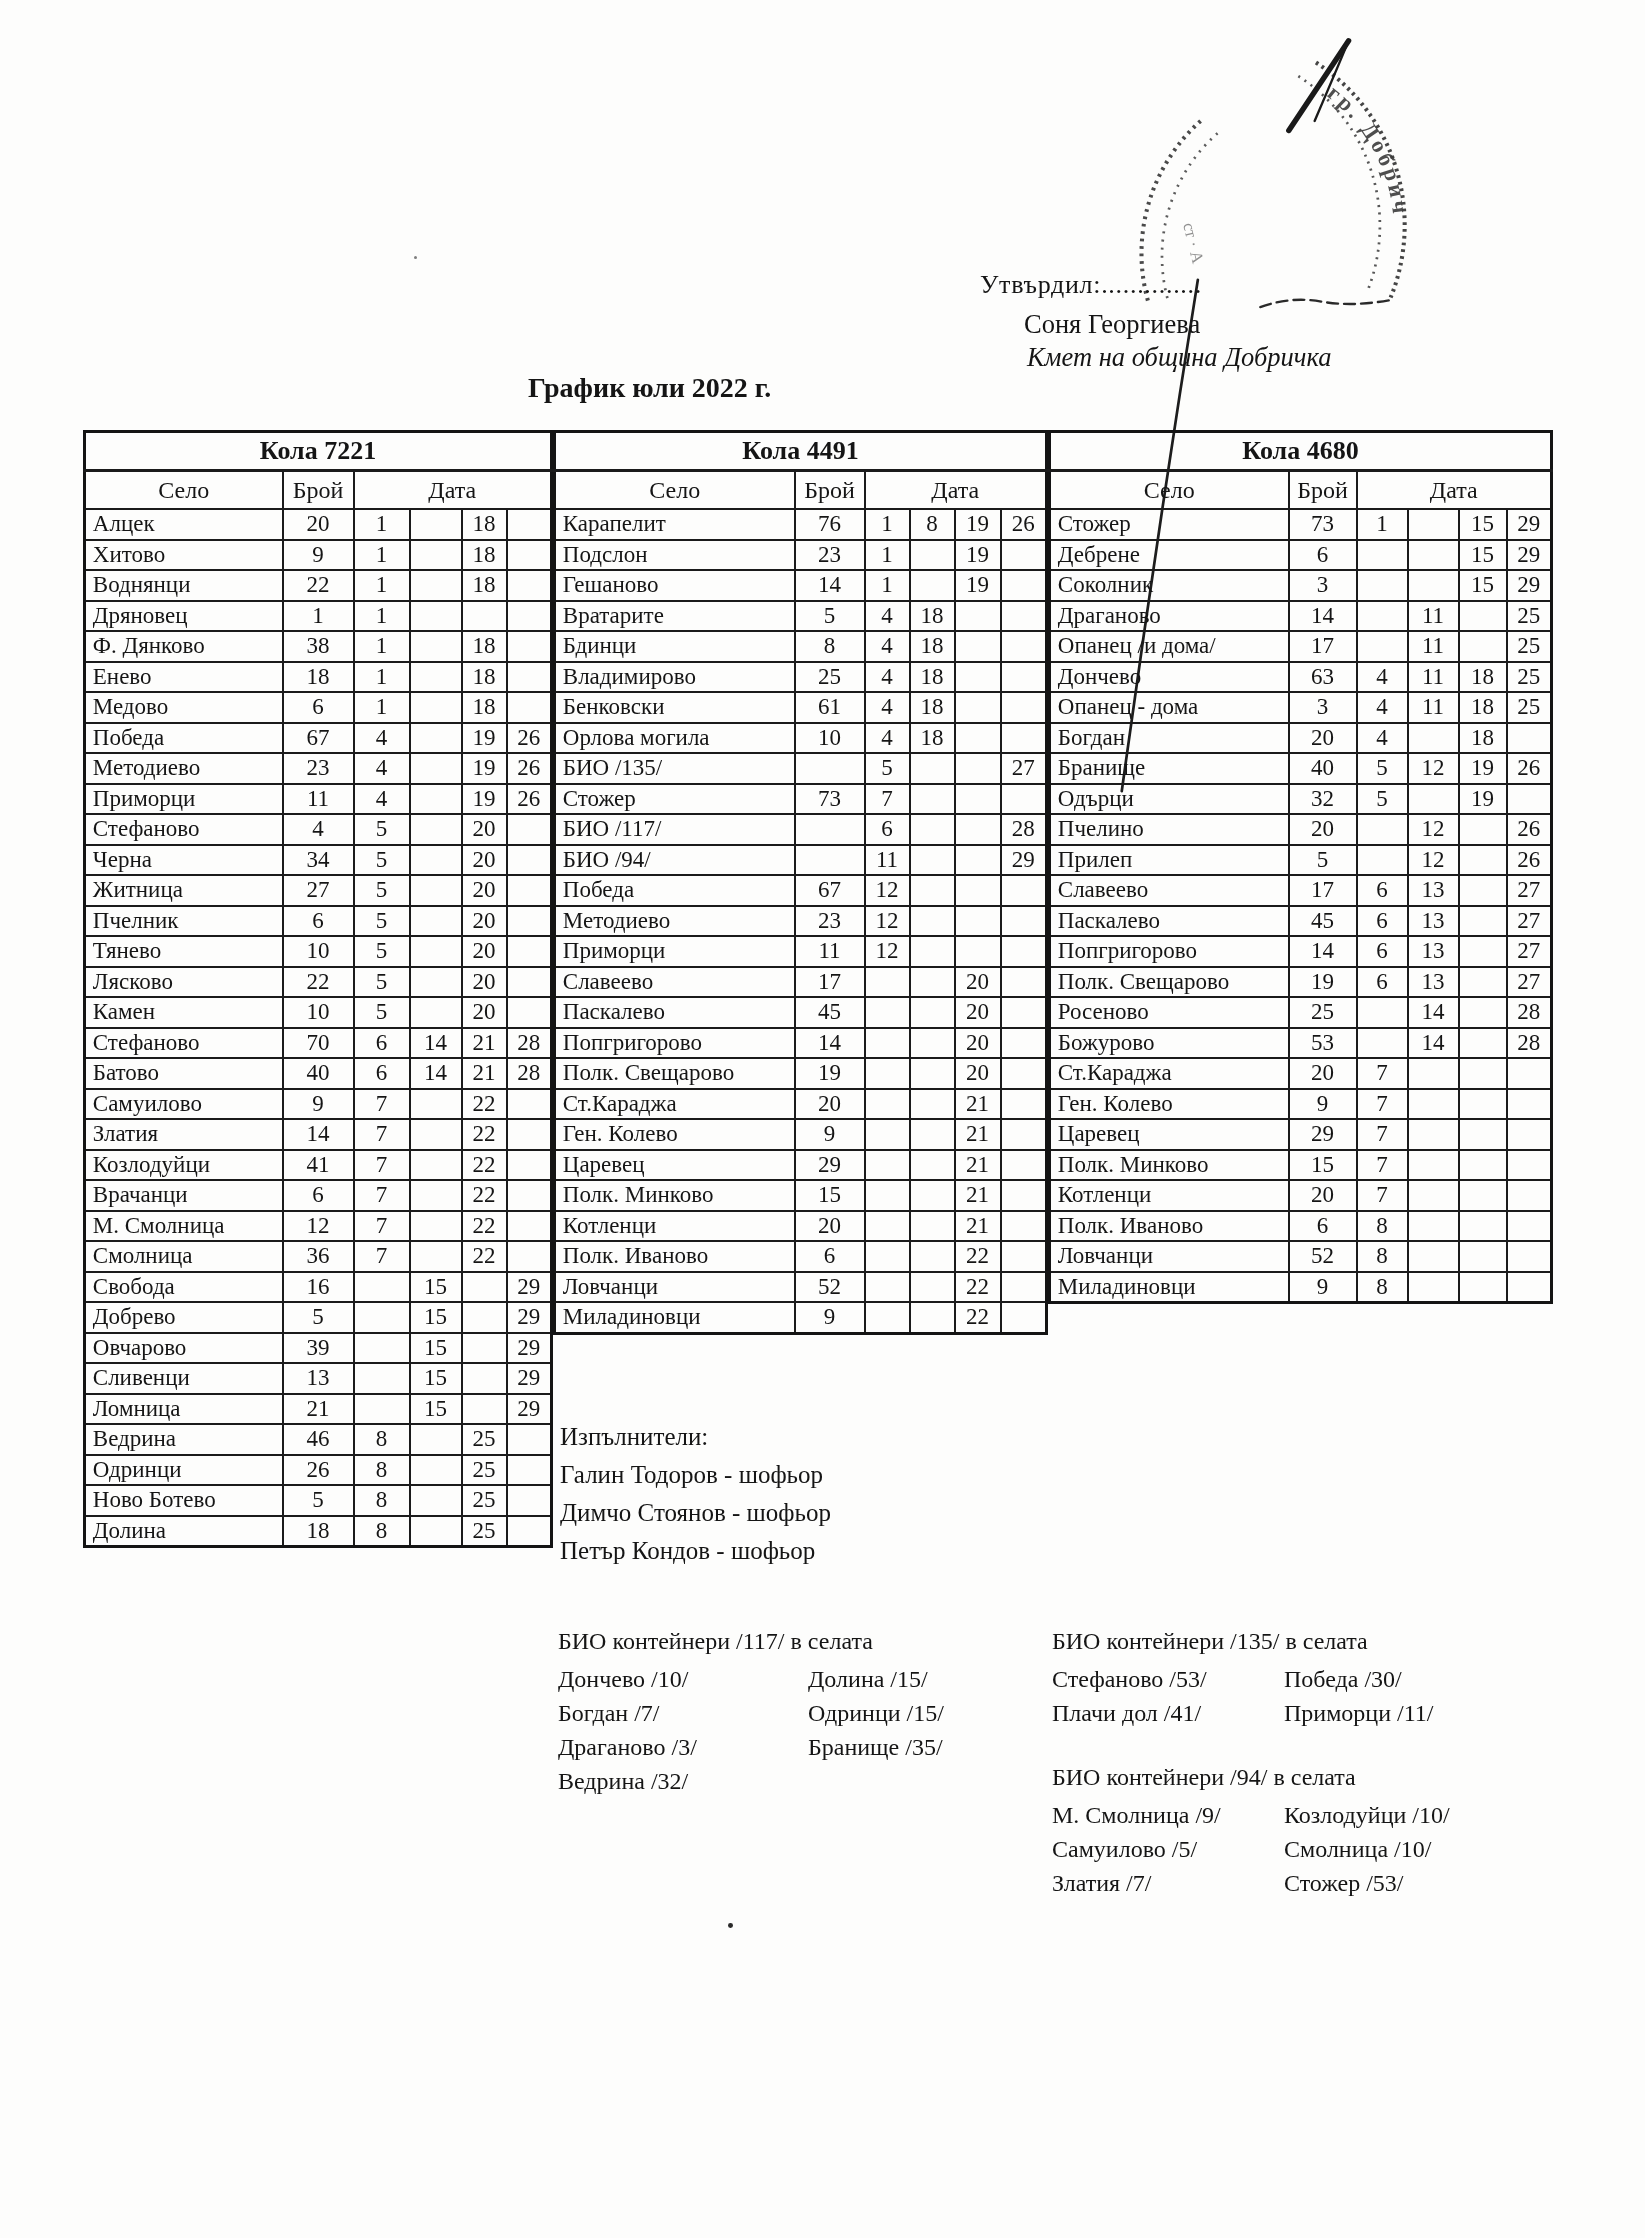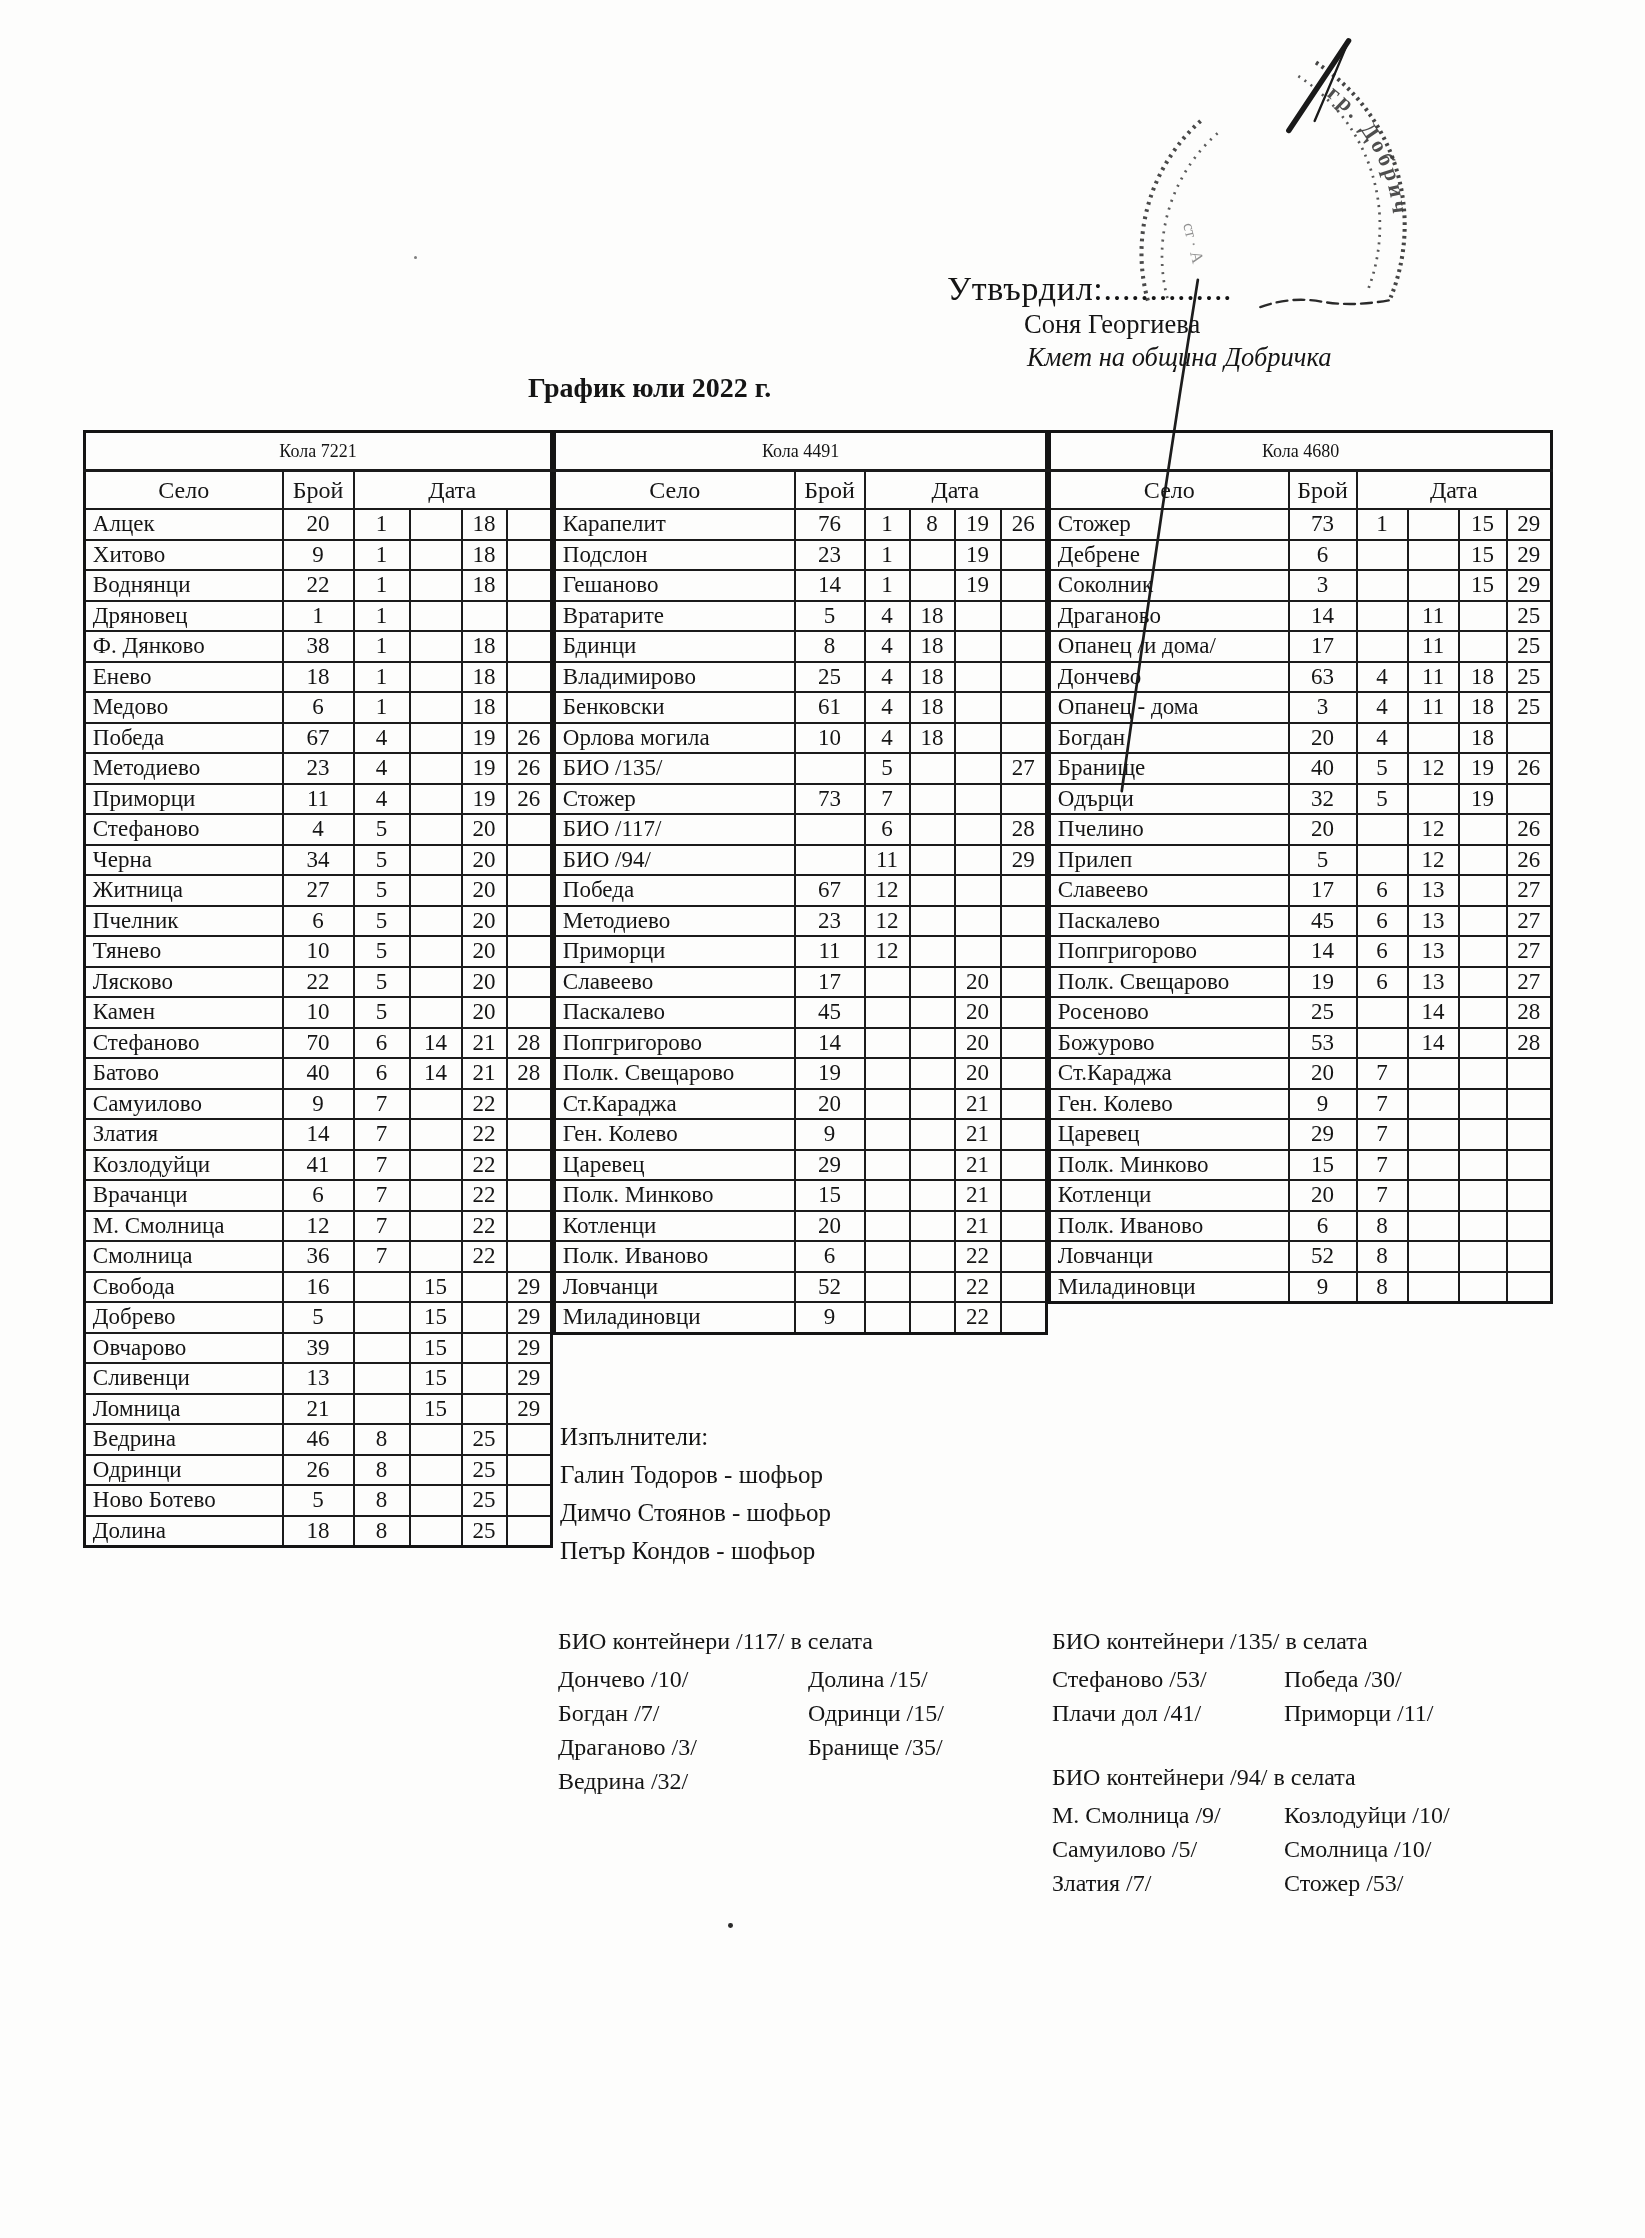--- a/index.html
+++ b/index.html
@@ -4,29 +4,29 @@
 <style>
   html,body { margin:0; padding:0; background:#888; }
   .page {
     position:relative; width:1646px; height:2239px; margin:0 auto;
     background:#fdfdfc; color:#151515; overflow:hidden;
     font-family:"Liberation Serif","DejaVu Serif",serif;
   }
   .abs { position:absolute; }
   .ink { position:absolute; left:0; top:0; pointer-events:none; }
 
-  .approval-label { left:947px; top:270px;  font-size:34px; letter-spacing:0.7px; }
+  .approval-label { left:980px; top:270px;  font-size:26px; letter-spacing:0.7px; }
   .approver-name  { left:1024px; top:309px;  font-size:26.5px; }
   .approver-title { left:1027px; top:342px;  font-size:26.5px; font-style:italic; }
   .doc-title      { left:528px;  top:372px;  font-size:28px; font-weight:700; }
 
   .table-wrap { position:absolute; left:83px; top:430px; display:flex; align-items:flex-start; }
   table.sec { border-collapse:collapse; table-layout:fixed; }
   .sec th, .sec td { border:2px solid #1b1b1b; overflow:hidden; }
-  .sec th.car { font-size:18px; font-weight:400; height:34px; border-bottom-width:3.4px; }
+  .sec th.car { font-size:26px; font-weight:700; height:34px; border-bottom-width:3.4px; }
   .sec th.sub { font-size:24px; font-weight:400; height:34px;margin-top:47px; }
   .sec td { font-size:23px; height:28.5px; padding:0; text-align:center; }
   .sec td.v { text-align:left; padding-left:6.8px; white-space:nowrap; }
   table.sec { border:3.4px solid #141414; }
 
   .executors { left:560px; top:1418px; font-size:25px; line-height:38px; }
   .note { font-size:24px; line-height:34px; }
   .note .note-heading { margin-bottom:4.1px; }
   .note .cols { display:flex; }
   .note1 { left:558px;  top:1624px; }

